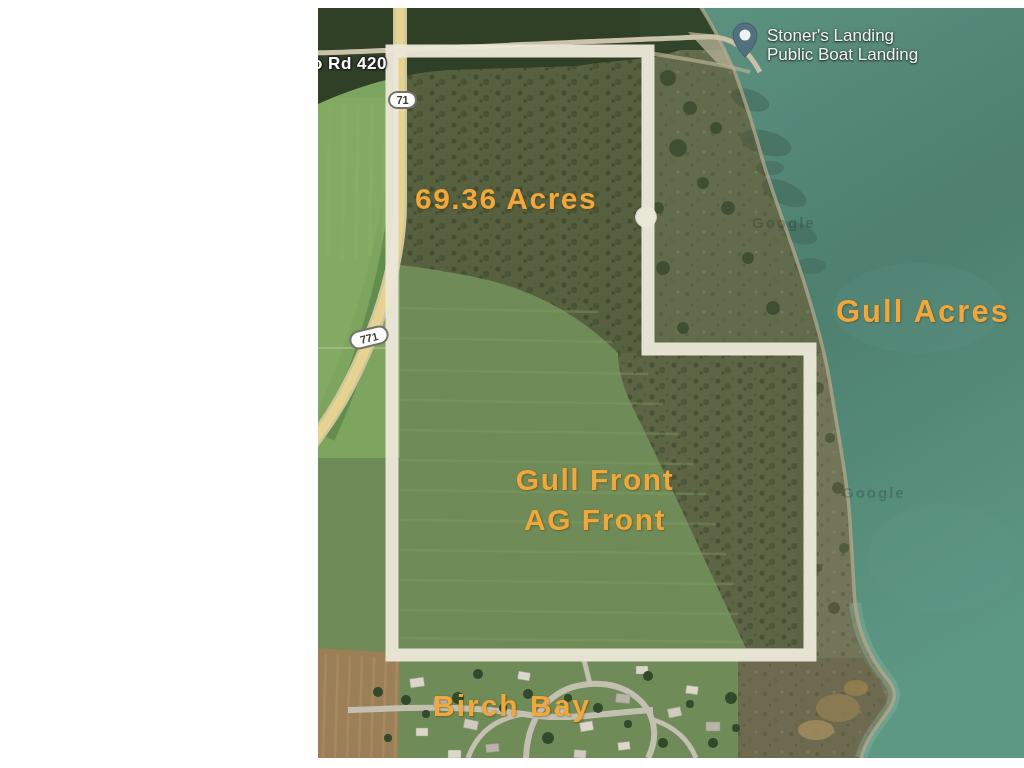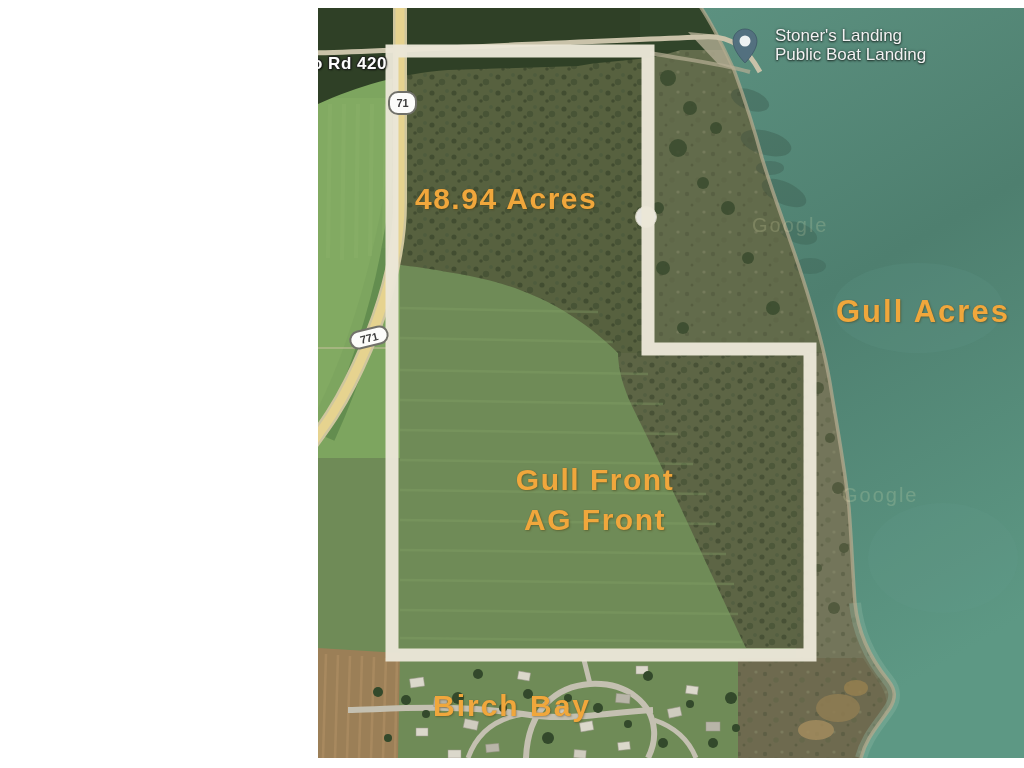--- a/index.html
+++ b/index.html
@@ -17,42 +17,42 @@
   .gold{
     color:#f0a73c;font-weight:bold;
     text-shadow:1px 1px 2px rgba(70,45,0,0.35), 0 0 1px rgba(70,45,0,0.25);
   }
   .acres{left:97px;top:174px;font-size:30px;letter-spacing:1.5px;}
   .lake-name{left:518px;top:286px;font-size:31px;letter-spacing:2px;}
   .zoned{left:132px;top:452px;width:290px;text-align:center;font-size:30px;
          line-height:40px;letter-spacing:1.5px;white-space:nowrap;}
   .bay{left:115px;top:681px;font-size:30px;letter-spacing:2px;}
   
-  .poi{left:414px;top:14px;display:flex;align-items:flex-end;gap:8px;}
+  .poi{left:414px;top:14px;display:flex;align-items:flex-start;}
   .poi .pin{width:26px;height:36px;margin-right:9px;flex:0 0 auto;}
   .poi .poi-text{
     color:#f2f2f2;font-size:17px;line-height:19px;font-weight:400;padding-top:4px;
     text-shadow:0 1px 2px rgba(0,0,0,0.7), 0 0 3px rgba(0,0,0,0.45);
   }
   
   .rd-label{
     left:-6px;top:46px;color:#fdfdfd;font-size:17px;font-weight:bold;letter-spacing:.5px;
     text-shadow:-1px 1px 1px rgba(35,35,35,.95), 1px -1px 1px rgba(35,35,35,.95),
                  1px 1px 2px rgba(0,0,0,.8), -1px -1px 1px rgba(35,35,35,.8);
   }
   
   .shield{
     background:#fcfcfa;border:2px solid #71716a;border-radius:10px;
     color:#3c3c3c;font-weight:bold;display:flex;align-items:center;justify-content:center;
     box-sizing:border-box;
   }
   .shield-771{left:31px;top:320px;width:40px;height:19px;font-size:11px;transform:rotate(-14deg);}
-  .shield-71{left:70px;top:83px;width:29px;height:24px;font-size:11px;}
-  
-  .wm{color:#fef9c3;opacity:.17;font-size:20px;font-weight:normal;letter-spacing:2px;}
+  .shield-71{left:70px;top:83px;width:29px;height:18px;font-size:11px;}
+  
+  .wm{color:#000000;opacity:.17;font-size:15px;font-weight:bold;letter-spacing:2px;}
   .wm1{left:434px;top:206px;}
   .wm2{left:524px;top:476px;}
 </style>
 </head>
 <body>
 
 <div>
   <div class="map">
 
     <svg class="terrain" width="706" height="750" viewBox="0 0 706 750">
@@ -267,21 +267,21 @@
         <div>Stoner's Landing</div>
         <div>Public Boat Landing</div>
       </div>
     </div>
 
     <div class="overlay rd-label">o Rd 420</div>
 
     <div class="overlay shield shield-771">771</div>
     <div class="overlay shield shield-71">71</div>
 
-    <div class="overlay gold acres">48.94 Acres</div>
+    <div class="overlay gold acres">69.36 Acres</div>
     <div class="overlay gold lake-name">Gull Acres</div>
     <div class="overlay gold zoned">
       <div>Gull Front</div>
       <div>AG Front</div>
     </div>
     <div class="overlay gold bay">Birch Bay</div>
 
     <div class="overlay wm wm1">Google</div>
     <div class="overlay wm wm2">Google</div>
 

